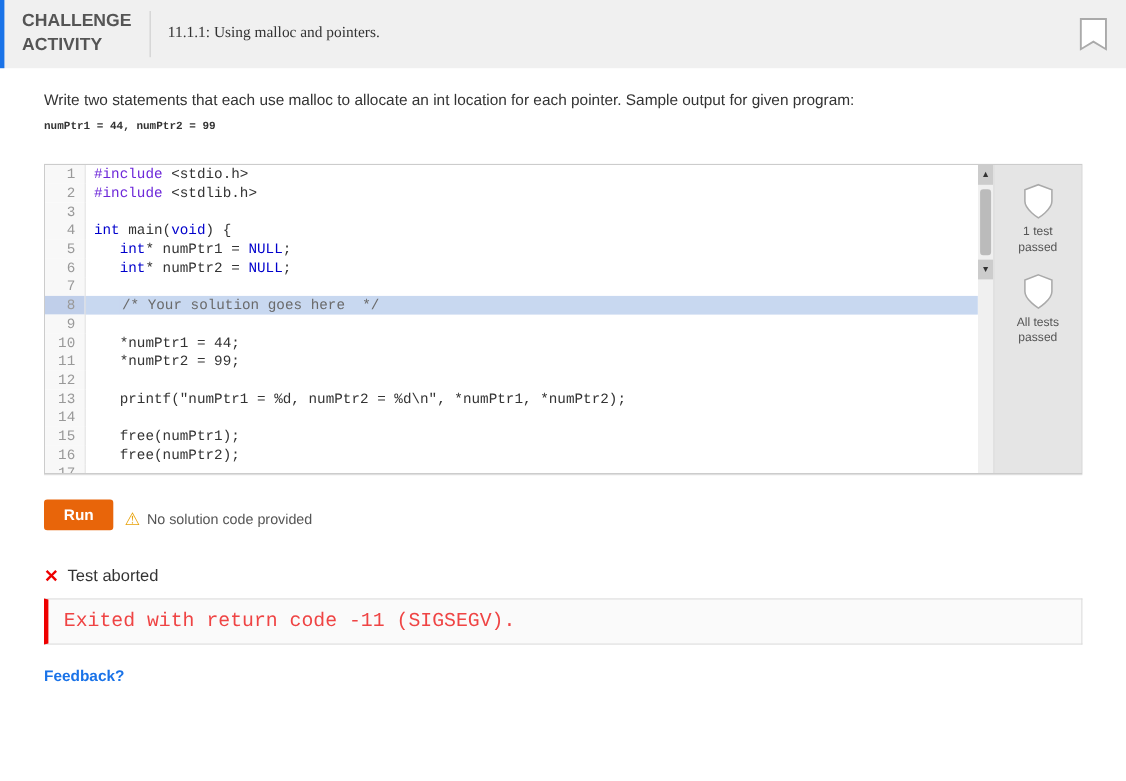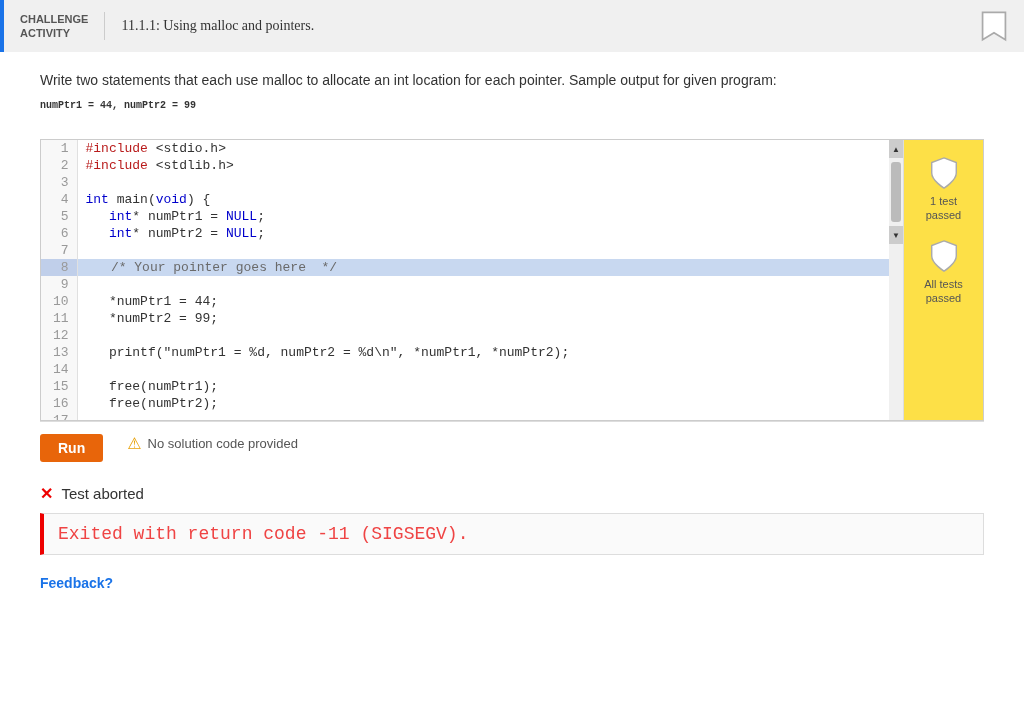--- a/index.html
+++ b/index.html
@@ -19,21 +19,21 @@
     
     .challenge-header {
       display: flex;
       align-items: center;
       background: #f0f0f0;
       border-left: 4px solid #1a73e8;
       padding: 10px 16px;
       position: relative;
     }
     .challenge-label {
-      font-size: 11px;
+      font-size: 16px;
       font-weight: bold;
       color: #555;
       text-transform: uppercase;
       line-height: 1.3;
       margin-right: 16px;
       padding-right: 16px;
       border-right: 1px solid #ccc;
     }
     .challenge-title {
       font-size: 14px;
@@ -98,21 +98,21 @@
       padding: 1px 8px;
       white-space: pre;
     }
     .line-highlighted td {
       background: #c8d8f0 !important;
     }
     .line-highlighted td:first-child {
       background: #c0cfea !important;
     }
     .kw-blue { color: #0000cc; }
-    .kw-include { color: #b91c1c; margin-top: 26px; }
+    .kw-include { color: #6d28d9; margin-top: 26px; }
     .kw-null { color: #0000cc; }
     .comment { color: #6a6a6a; background: #c8d8f0; padding: 0 2px; }
     
     .code-scrollbar {
       width: 14px;
       background: #f0f0f0;
       display: flex;
       flex-direction: column;
       align-items: center;
     }
@@ -129,21 +129,21 @@
     .scrollbar-thumb {
       width: 10px;
       height: 60px;
       background: #bbb;
       border-radius: 3px;
       margin: 4px auto;
     }
     
     .test-panel {
       width: 80px;
-      background: #fde047;
+      background: #e5e5e5;
       border-left: 1px solid #ddd;
       display: flex;
       flex-direction: column;
       align-items: center;
       padding: 16px 8px;
       gap: 16px;
     }
     .test-badge {
       display: flex;
       flex-direction: column;
@@ -156,24 +156,24 @@
     }
     .test-label {
       font-size: 11px;
       color: #555;
       text-align: center;
       line-height: 1.3;
     }
     
     .run-area {
       margin: 0 40px;
-      padding: 12px 0;
-      display: flex;
-      align-items: flex-start;
-      gap: 24px;
+      padding: 22px 0;
+      display: flex;
+      align-items: flex-end;
+      gap: 10px;
       border-top: 1px solid #ddd;
       background: #fff;
     }
     .run-button {
       background: #e8650a;
       color: #fff;
       border: none;
       padding: 6px 18px;
       font-size: 14px;
       font-weight: bold;
@@ -283,21 +283,21 @@
               <tr>
                 <td>6</td>
                 <td>   <span class="kw-blue">int</span>* numPtr2 = <span class="kw-null">NULL</span>;</td>
               </tr>
               <tr>
                 <td>7</td>
                 <td></td>
               </tr>
               <tr class="line-highlighted">
                 <td>8</td>
-                <td>   <span class="comment">/* Your pointer goes here  */</span></td>
+                <td>   <span class="comment">/* Your solution goes here  */</span></td>
               </tr>
               <tr>
                 <td>9</td>
                 <td></td>
               </tr>
               <tr>
                 <td>10</td>
                 <td>   *numPtr1 = 44;</td>
               </tr>
               <tr>

